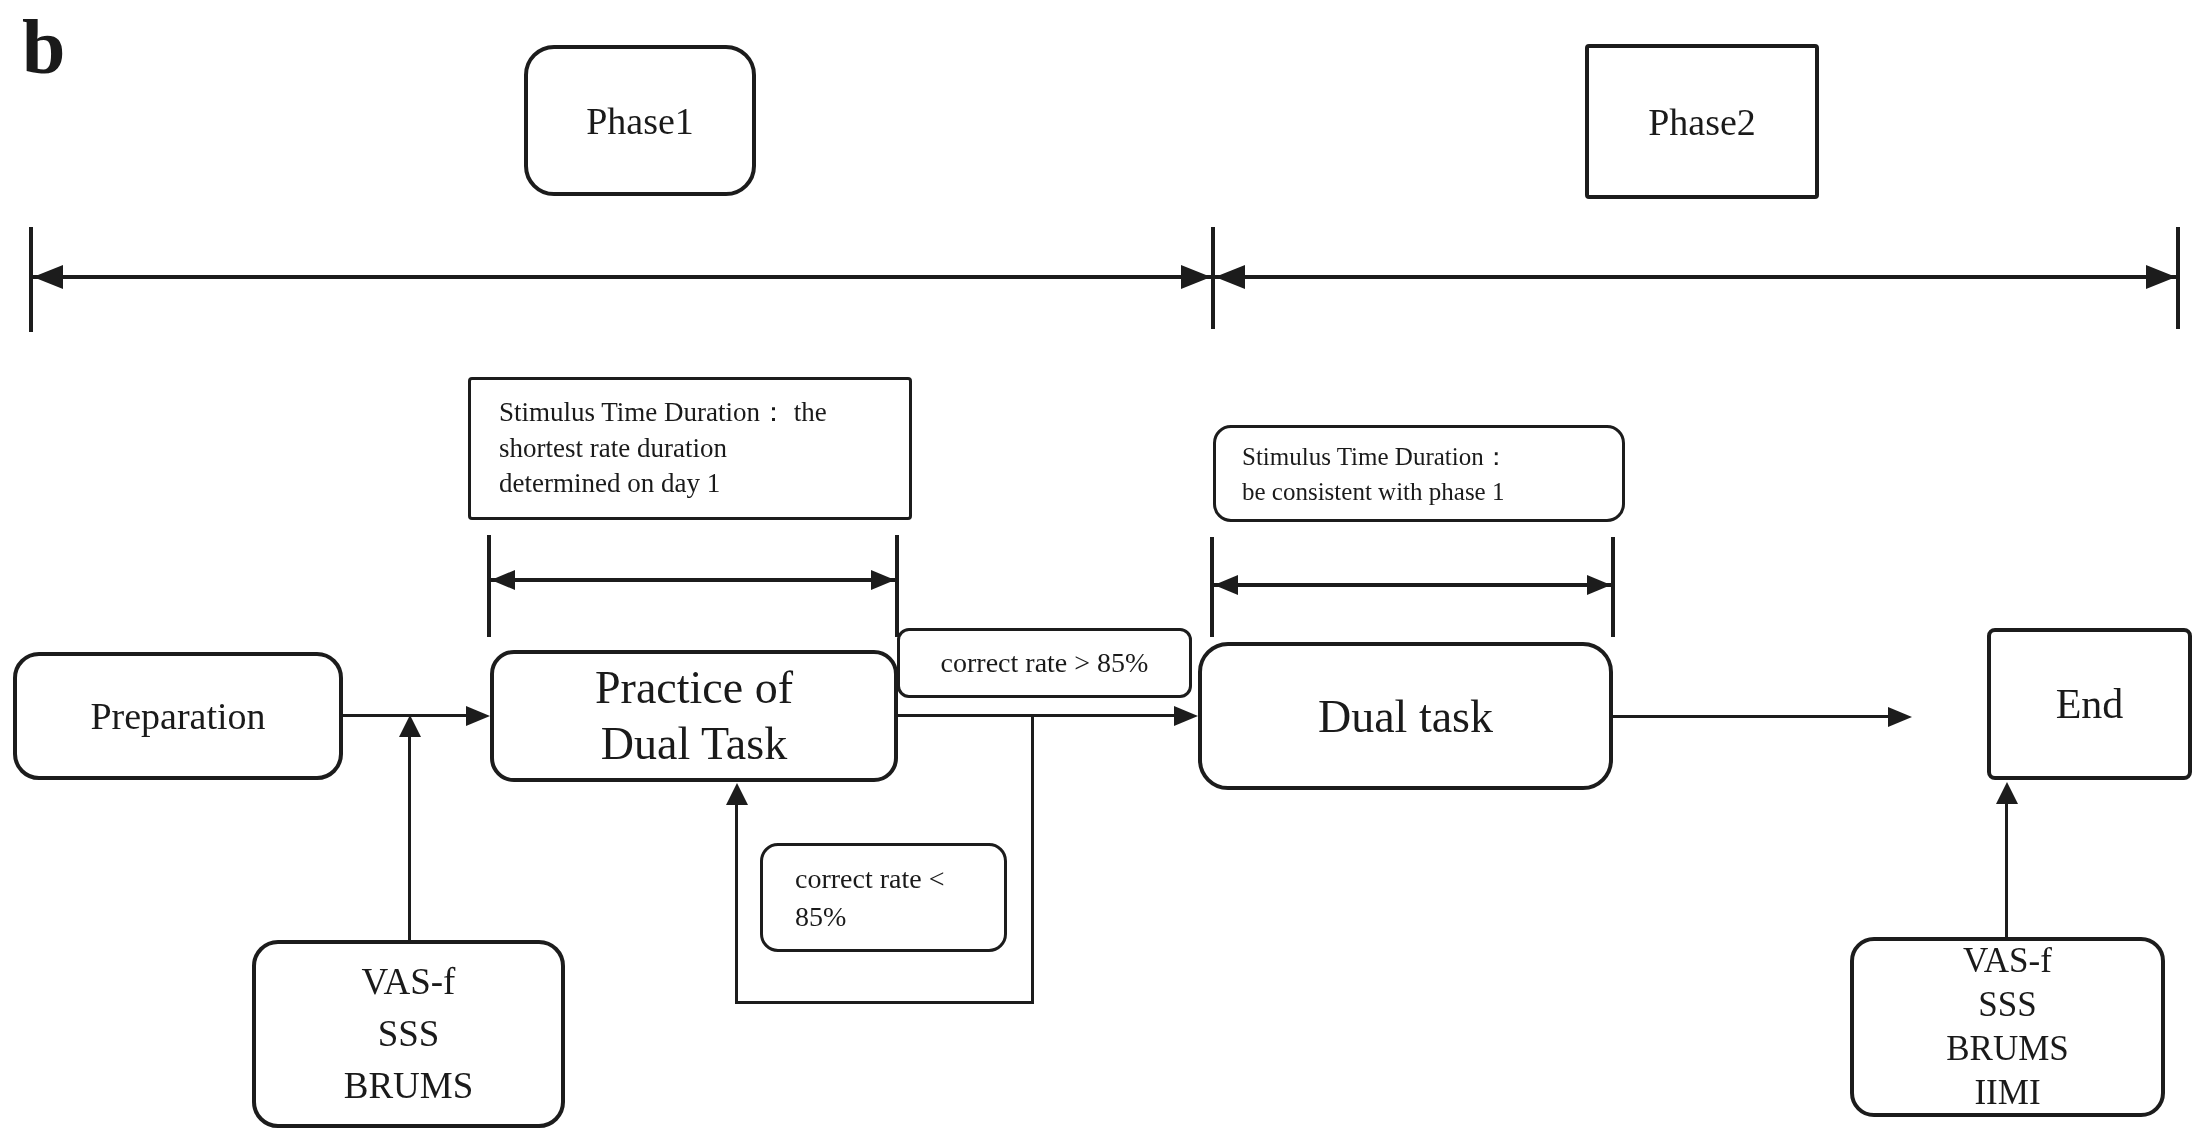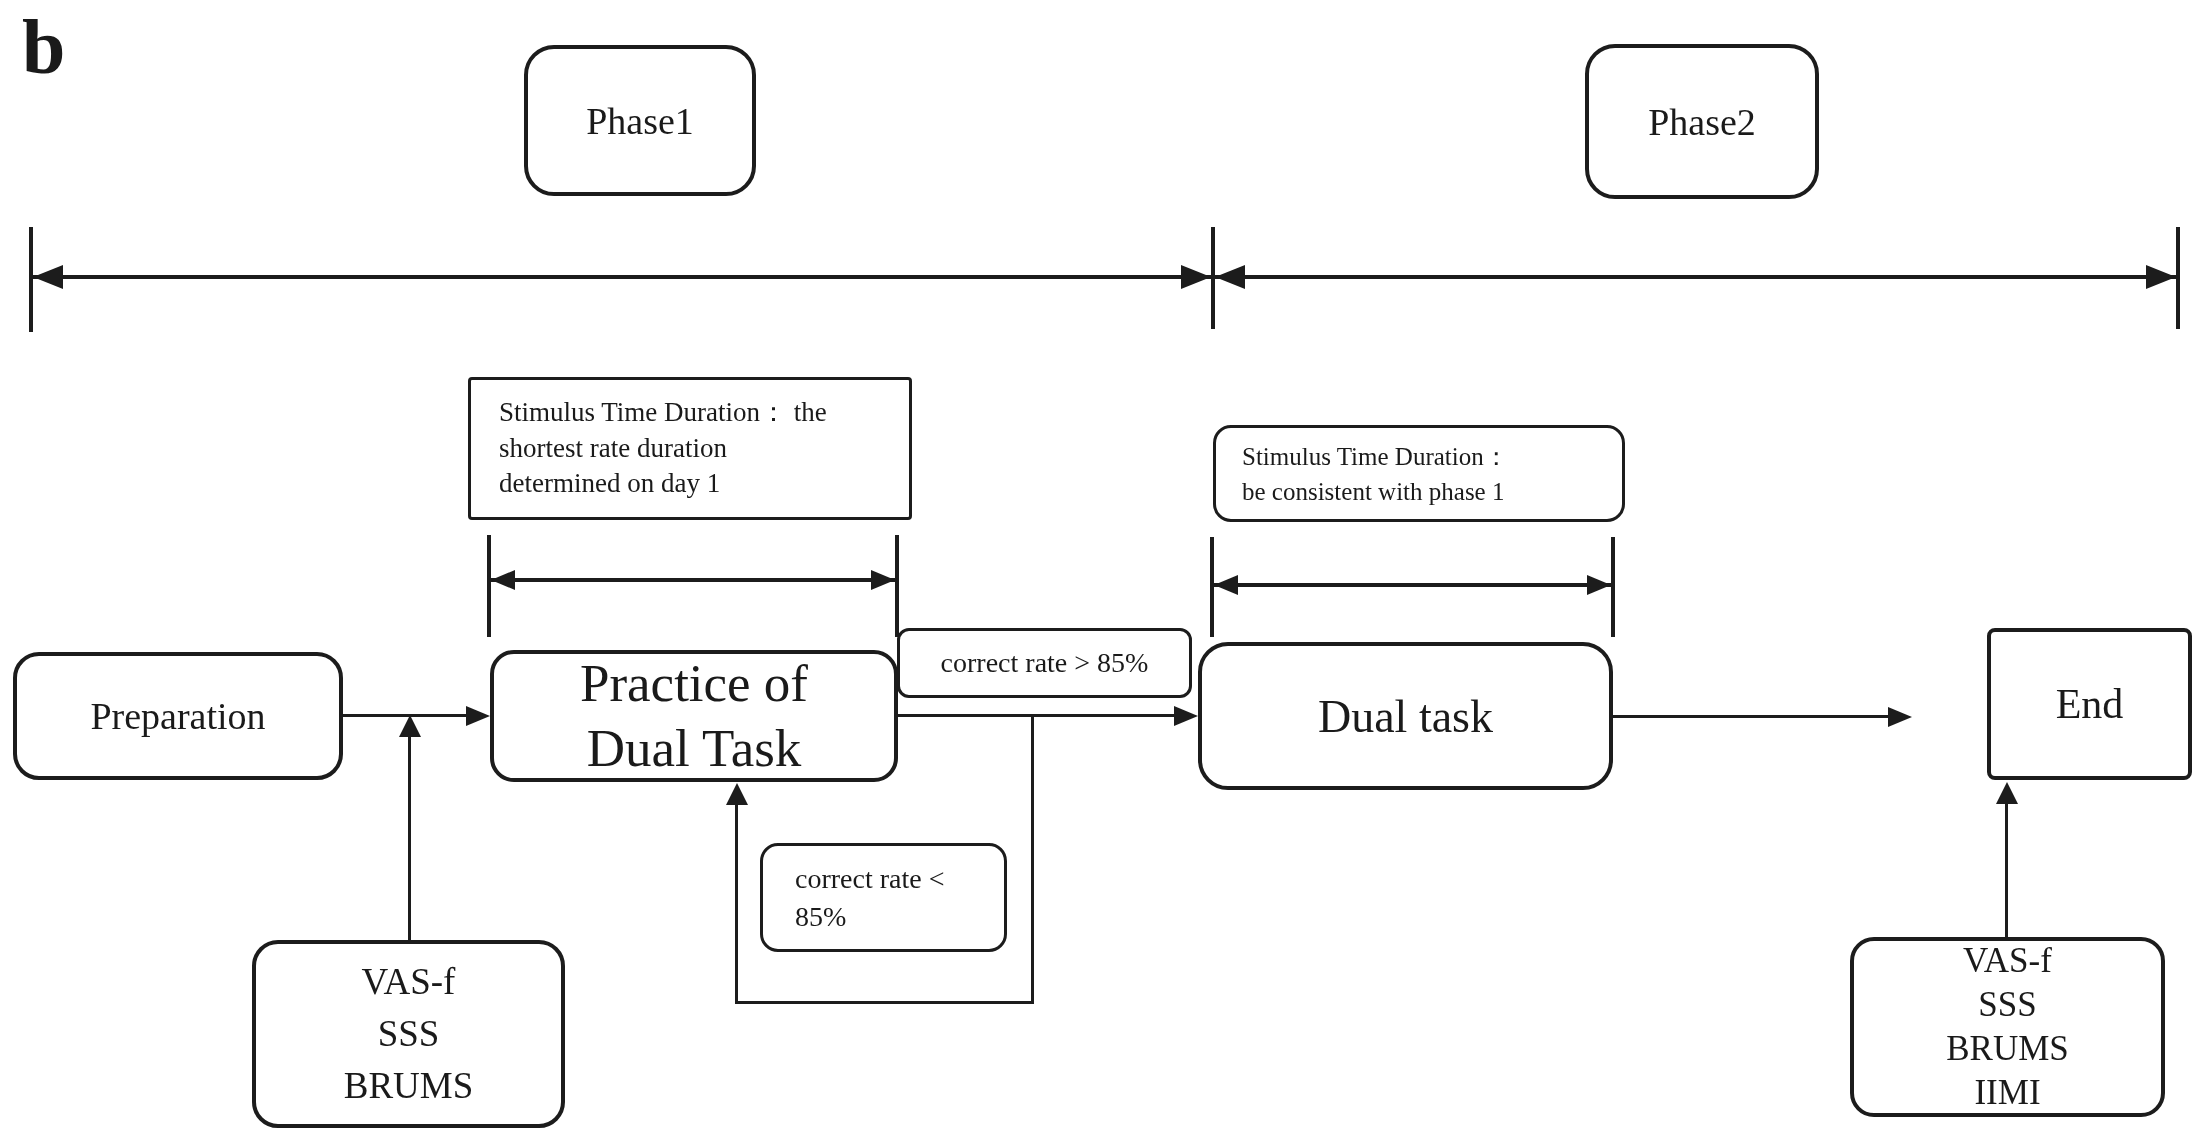--- a/index.html
+++ b/index.html
@@ -43,21 +43,21 @@
 </head>
 <body>
 
 <div class="stage">
 
   <div class="fig-label">b</div>
 
   <div class="box" style="left:512px;top:45px;width:232px;height:151px;border-radius:30px;font-size:38px;margin-left:12px;">
     <span>Phase1</span>
   </div>
-  <div class="box" style="left:1585px;top:44px;width:234px;height:155px;border-radius:30px;font-size:38px;">
+  <div class="box" style="left:1585px;top:44px;width:234px;height:155px;border-radius:4px;font-size:38px;">
     <span>Phase2</span>
   </div>
 
   <div class="vline" style="left:29px;top:227px;width:4px;height:105px;"></div>
   <div class="vline" style="left:1211px;top:227px;width:4px;height:102px;"></div>
   <div class="vline" style="left:2176px;top:227px;width:4px;height:102px;"></div>
 
   <div class="hline" style="left:33px;top:275px;width:1178px;height:4px;"></div>
   <div class="ah big-l" style="left:33px;top:265px;"></div>
   <div class="ah big-r" style="left:1181px;top:265px;"></div>
@@ -86,21 +86,21 @@
   <div class="vline" style="left:1210px;top:537px;width:4px;height:100px;"></div>
   <div class="vline" style="left:1611px;top:537px;width:4px;height:100px;"></div>
   <div class="hline" style="left:1214px;top:583px;width:397px;height:4px;"></div>
   <div class="ah l" style="left:1214px;top:575px;"></div>
   <div class="ah r" style="left:1587px;top:575px;"></div>
 
   <div class="box" style="left:13px;top:652px;width:330px;height:128px;font-size:38px;">
     <span>Preparation</span>
   </div>
 
-  <div class="box" style="left:490px;top:650px;width:408px;height:132px;border-radius:24px;font-size:53px;line-height:1.22;">
+  <div class="box" style="left:490px;top:650px;width:408px;height:132px;border-radius:24px;font-size:46px;line-height:1.22;">
     <div>Practice of</div>
     <div>Dual Task</div>
   </div>
 
   <div class="box" style="left:1198px;top:642px;width:415px;height:148px;border-radius:30px;font-size:46px;">
     <span>Dual task</span>
   </div>
 
   <div class="box" style="left:1987px;top:628px;width:205px;height:152px;border-radius:8px;font-size:42px;">
     <span>End</span>

